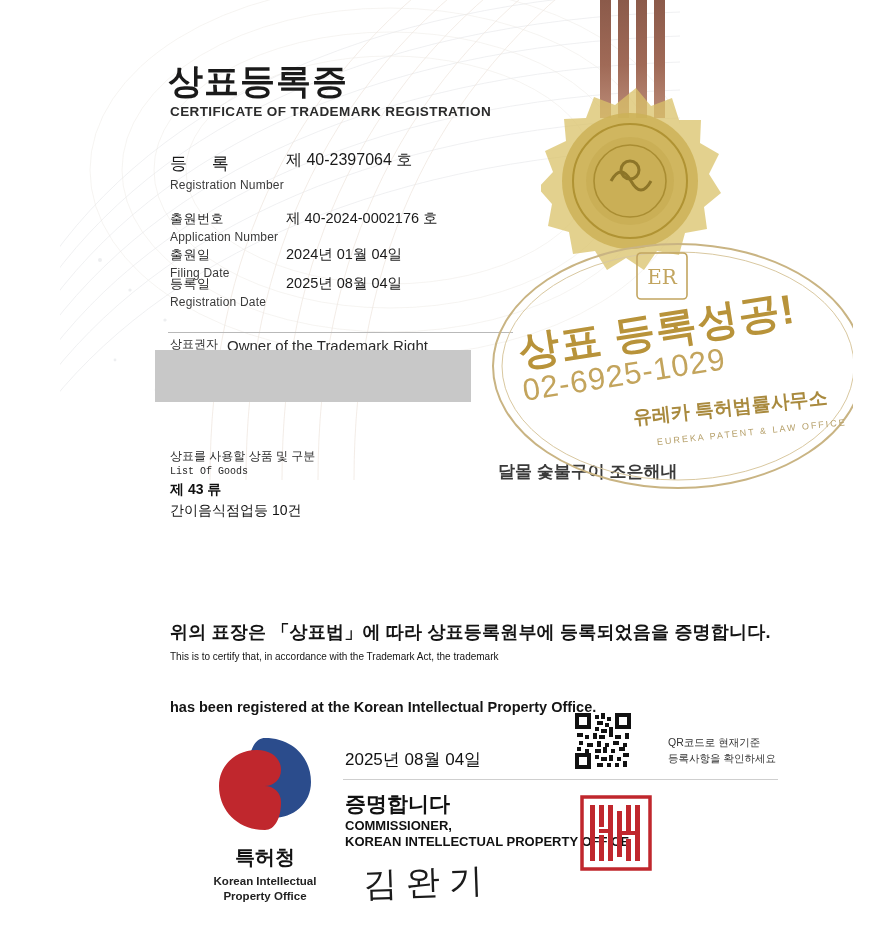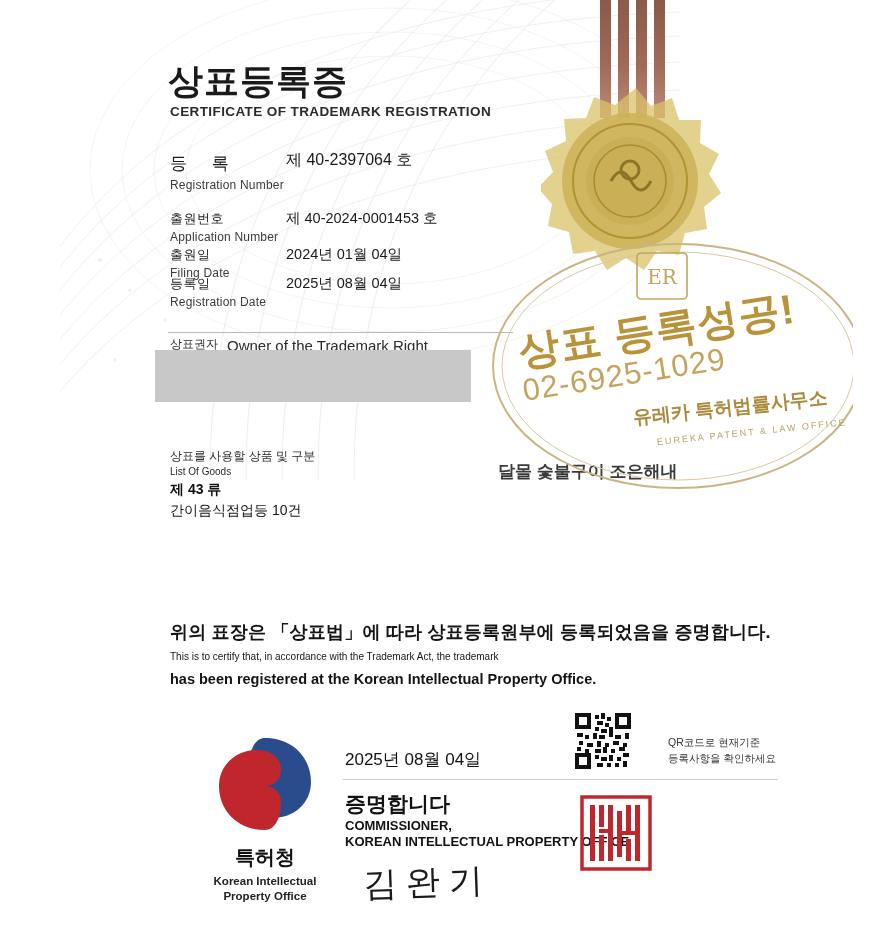--- a/index.html
+++ b/index.html
@@ -159,20 +159,21 @@
     top: 448px;
     font-size: 12px;
     color: #2a2a2a;
   }
   .goods-label-en {
     position: absolute;
     left: 170px;
     top: 466px;
     font-size: 10px;
     color: #2a2a2a;
+    font-family: Liberation Mono, monospace;
   }
   .goods-class {
     position: absolute;
     left: 170px;
     top: 481px;
     font-size: 14px;
     font-weight: bold;
     color: #111;
   }
   .goods-desc {
@@ -276,21 +277,21 @@
     left: 170px;
     top: 651px;
     font-size: 10px;
     font-weight: normal;
     color: #141414;
     text-align: right;
   }
   .certify-en2 {
     position: absolute;
     left: 170px;
-    top: 671px;
+    top: 699px;
     font-size: 14.5px;
     font-weight: bold;
     color: #141414;
   }
 
   
   .issue-date {
     position: absolute;
     left: 345px;
     top: 748px;
@@ -459,21 +460,21 @@
 
   <div class="title-ko">상표등록증</div>
   <div class="title-en">CERTIFICATE OF TRADEMARK REGISTRATION</div>
 
   <div class="field-label-ko lbl-reg-ko">등 록</div>
   <div class="field-label-en lbl-reg-en">Registration Number</div>
   <div class="field-value big val-reg">제 40-2397064 호</div>
 
   <div class="field-label-ko lbl-app-ko">출원번호</div>
   <div class="field-label-en lbl-app-en">Application Number</div>
-  <div class="field-value val-app">제 40-2024-0001453 호</div>
+  <div class="field-value val-app">제 40-2024-0002176 호</div>
 
   <div class="field-label-ko lbl-fil-ko">출원일</div>
   <div class="field-label-en lbl-fil-en">Filing Date</div>
   <div class="field-value val-fil">2024년 01월 04일</div>
 
   <div class="field-label-ko lbl-rdt-ko">등록일</div>
   <div class="field-label-en lbl-rdt-en">Registration Date</div>
   <div class="field-value val-rdt">2025년 08월 04일</div>
 
   <div class="owner-line"></div>

